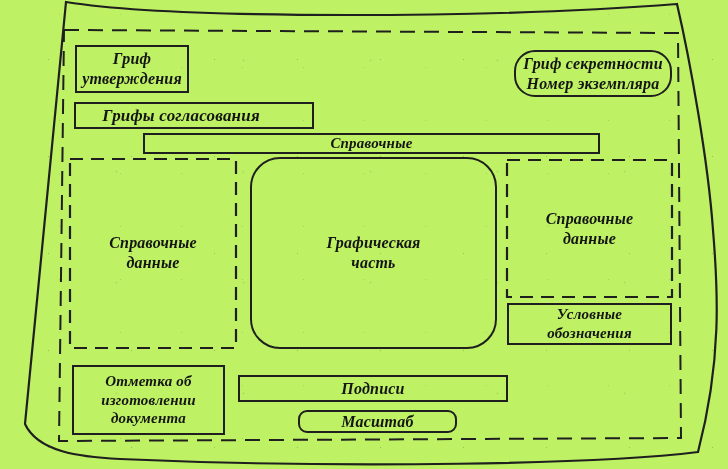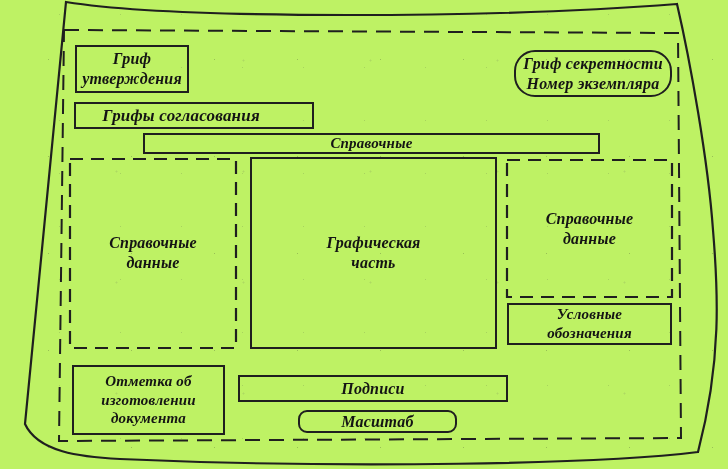--- a/index.html
+++ b/index.html
@@ -57,21 +57,21 @@
   }
   .fs17 { font-size: 17px; }
   .fs16 { font-size: 16px; }
   .fs15 { font-size: 15px; }
   
   #b-approval      { left: 75px;  top: 45px;  width: 114px; height: 48px; }
   #b-agreement     { left: 74px;  top: 102px; width: 240px; height: 27px; padding-right: 26px; }
   #b-secrecy       { left: 514px; top: 50px;  width: 158px; height: 47px; border-radius: 21px; }
   #b-heading       { left: 143px; top: 133px; width: 457px; height: 21px; }
   #b-ref-left      { left: 70px;  top: 158px; width: 166px; height: 190px; }
-  #b-graphic       { left: 250px; top: 157px; width: 247px; height: 192px; }
+  #b-graphic       { left: 250px; top: 157px; width: 247px; height: 192px; border-radius: 30px; }
   #b-ref-right     { left: 507px; top: 160px; width: 165px; height: 137px; }
   #b-legend        { left: 507px; top: 303px; width: 165px; height: 42px; }
   #b-production    { left: 72px;  top: 365px; width: 153px; height: 70px; }
   #b-signatures    { left: 238px; top: 375px; width: 270px; height: 27px; }
   #b-scale         { left: 298px; top: 410px; width: 159px; height: 23px; border-radius: 9px; }
 </style>
 </head>
 <body>
 
 <div class="scan">

